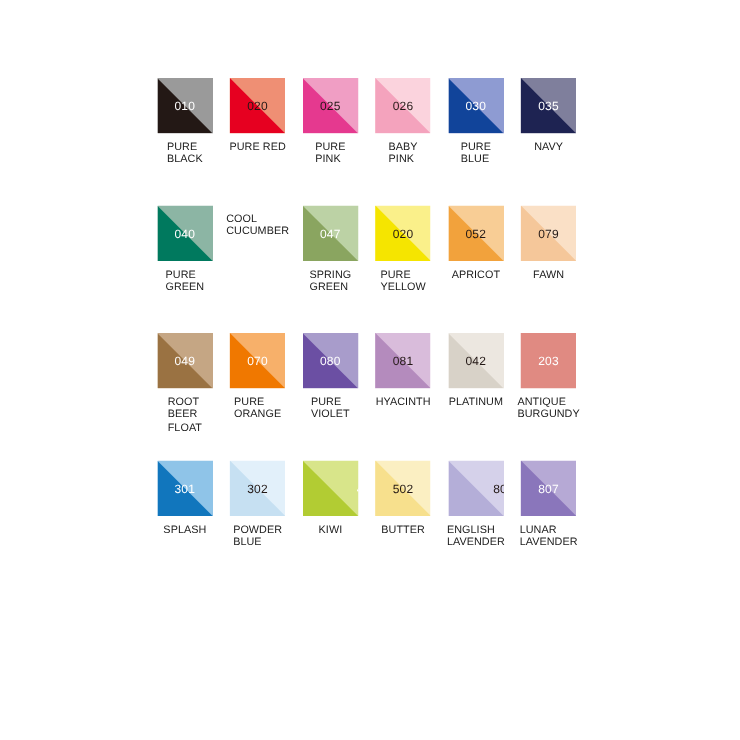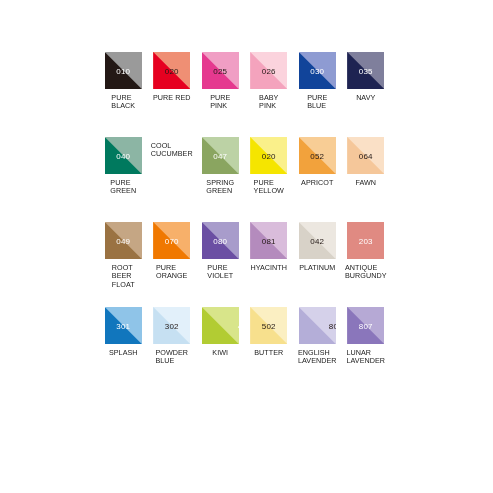--- a/index.html
+++ b/index.html
@@ -165,21 +165,21 @@
           <div class="tri-light" style="background: rgb(248, 205, 149);"></div>
           <div class="tri-dark" style="background: rgb(242, 162, 60);"></div>
           <div class="code" style="color: rgb(35, 24, 21);">052</div>
         </div>
         <div class="name">APRICOT</div>
       </div>
       <div class="cell">
         <div class="chip">
           <div class="tri-light" style="background: rgb(250, 224, 198);"></div>
           <div class="tri-dark" style="background: rgb(245, 199, 154);"></div>
-          <div class="code" style="color: rgb(35, 24, 21);">064</div>
+          <div class="code" style="color: rgb(35, 24, 21);">079</div>
         </div>
         <div class="name">FAWN</div>
       </div>
       <div class="cell">
         <div class="chip">
           <div class="tri-light" style="background: rgb(197, 166, 132);"></div>
           <div class="tri-dark" style="background: rgb(154, 114, 66);"></div>
           <div class="code" style="color: rgb(255, 255, 255);">049</div>
         </div>
         <div class="name">ROOT

